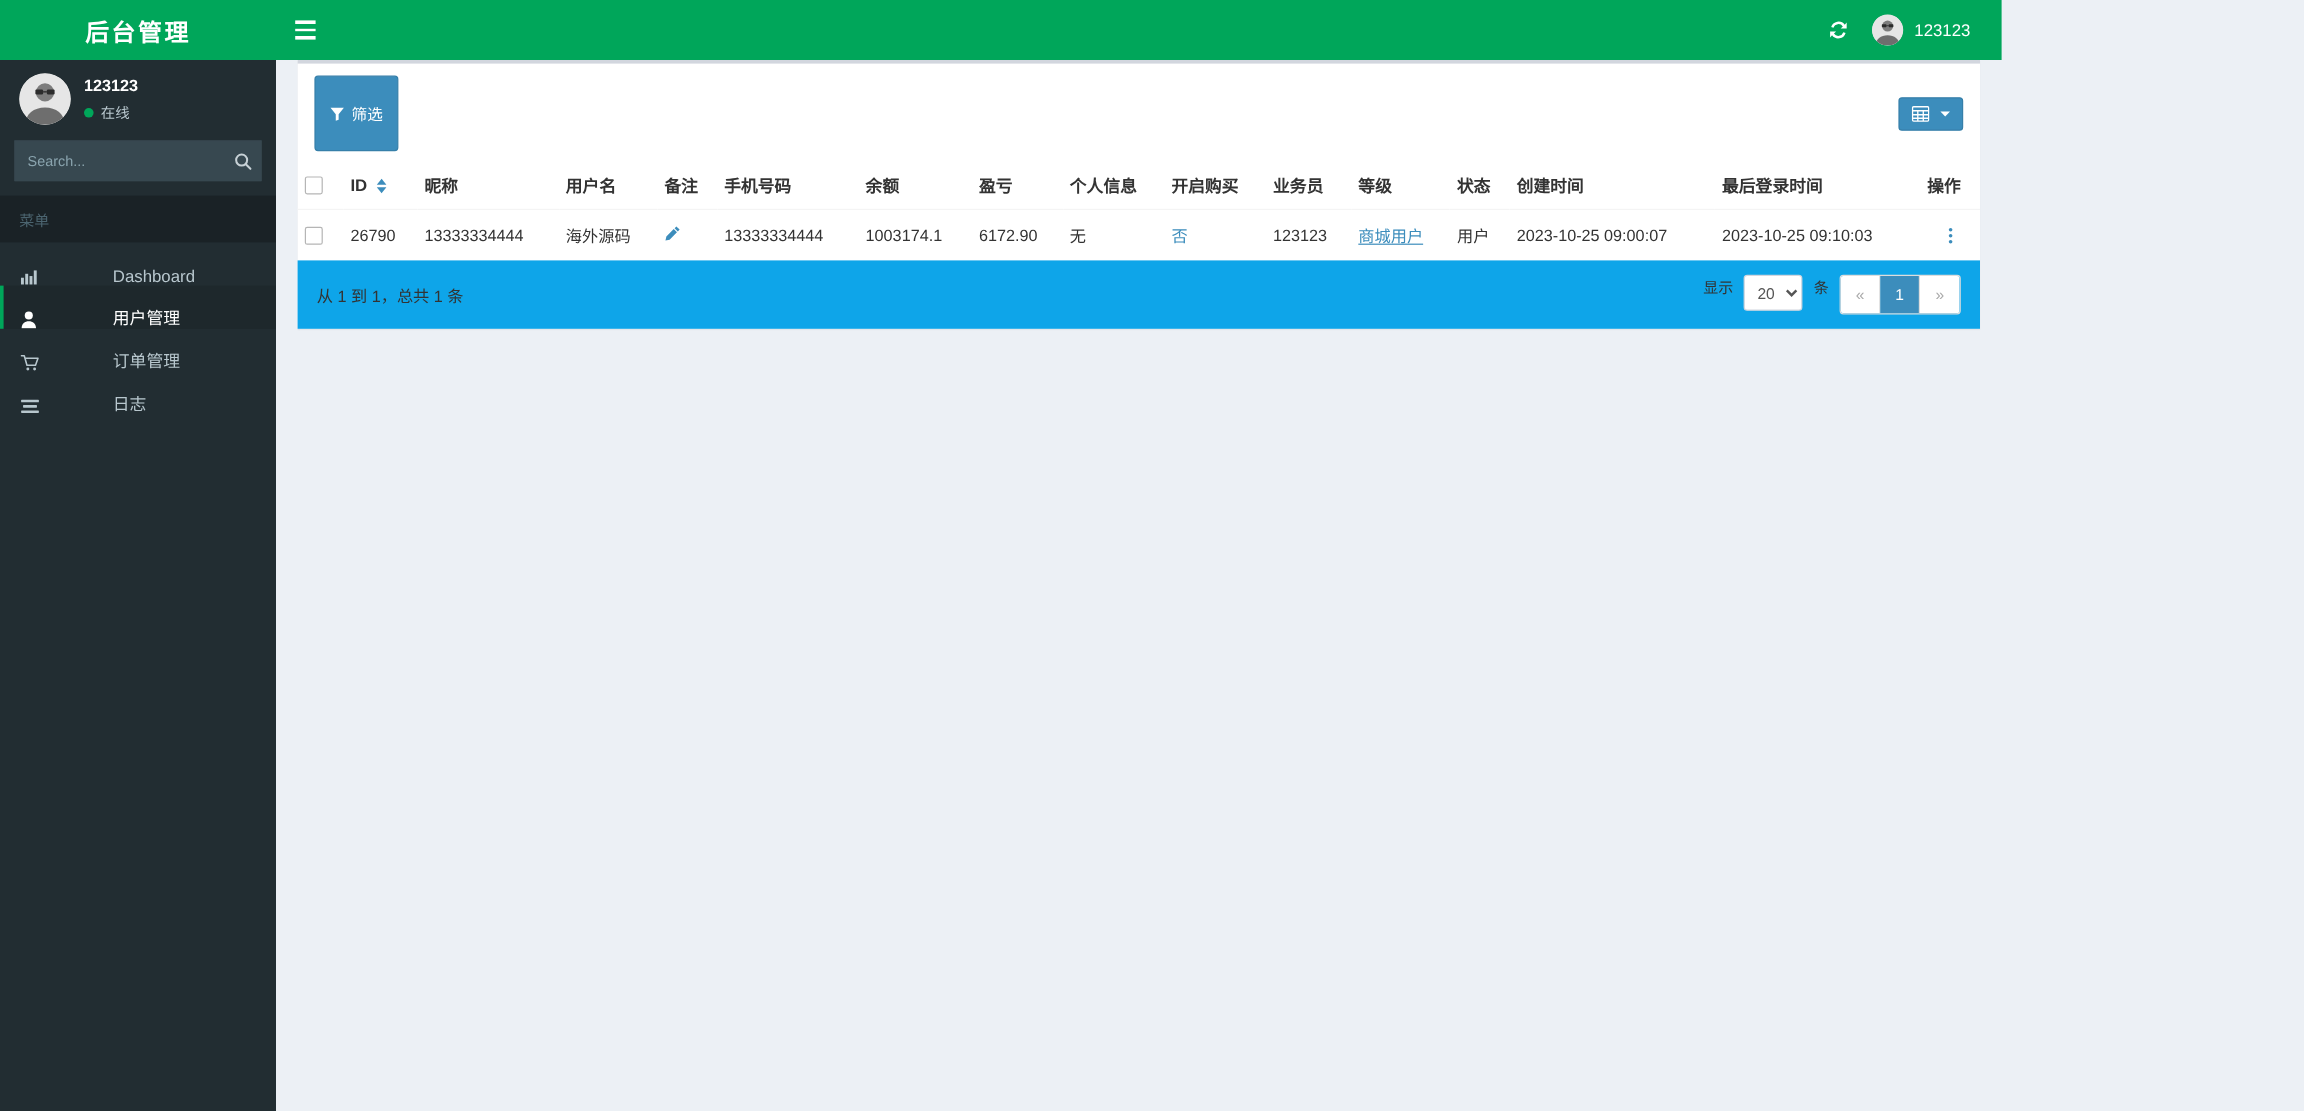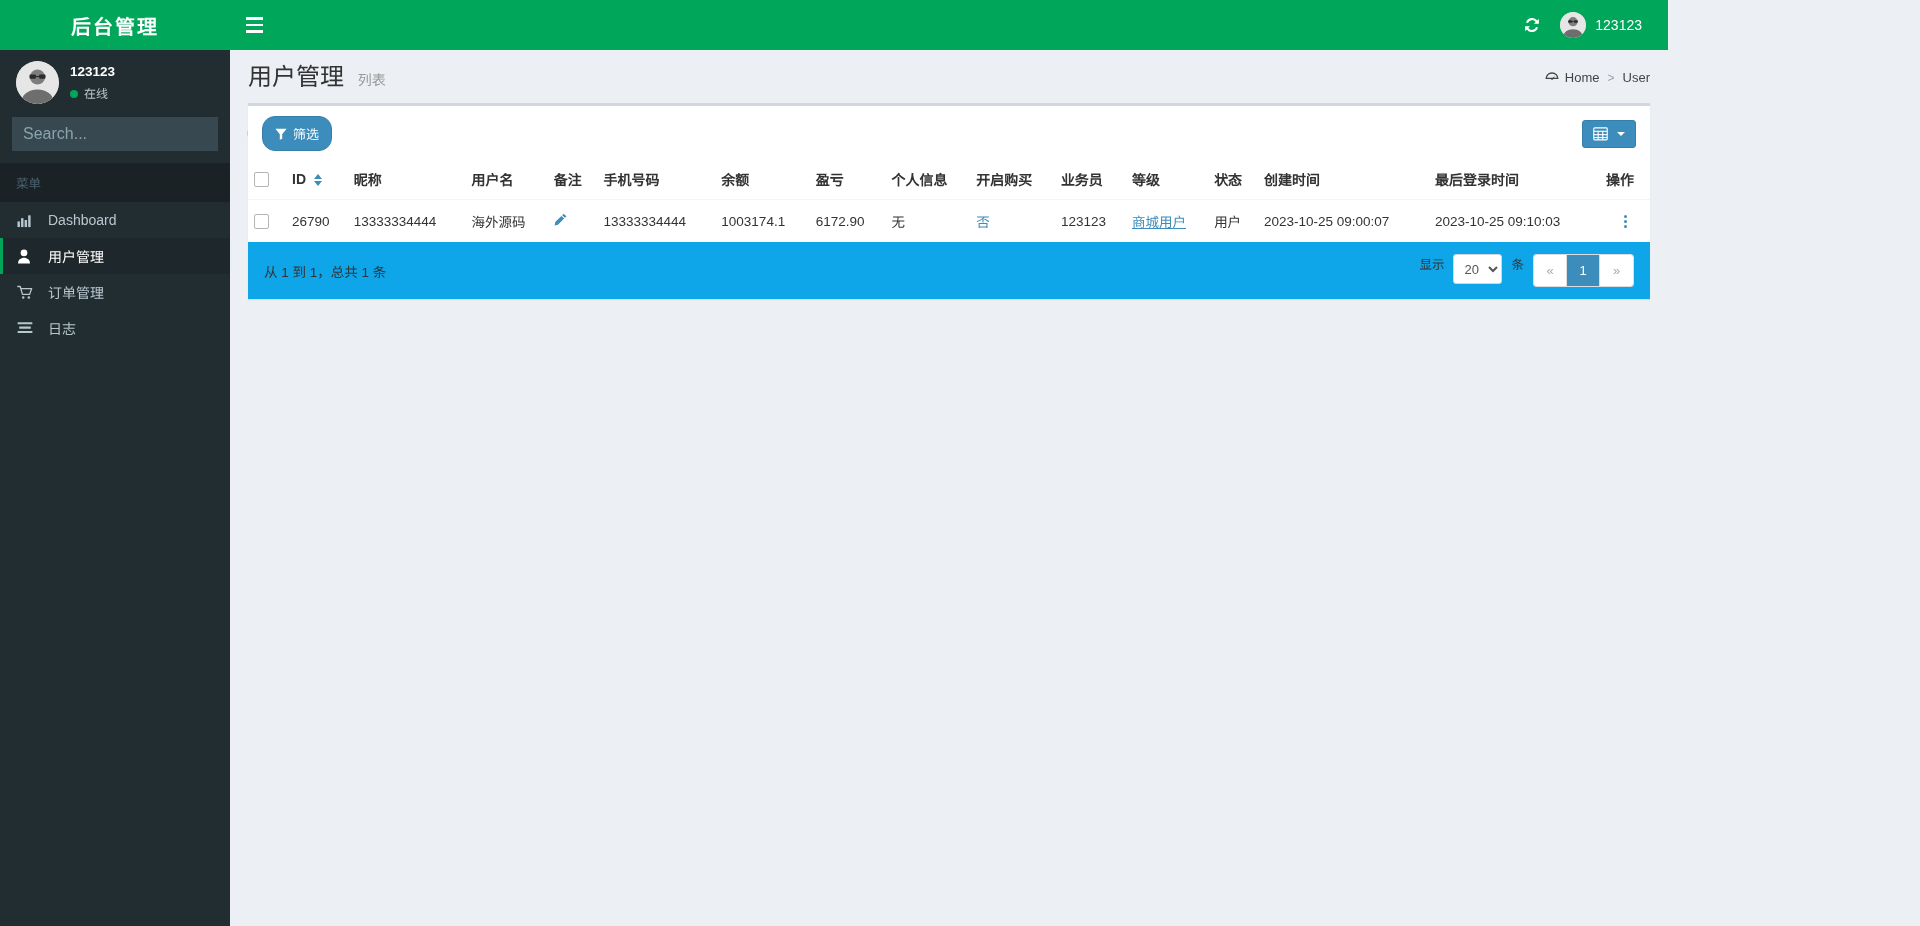--- a/index.html
+++ b/index.html
@@ -51,43 +51,44 @@
   }
   .sidebar-form {
     margin: 2px 12px 12px 12px;
     height: 34px;
     background: #374850;
     display: flex; align-items: center;
     border: 1px solid #374850;
   }
   .sidebar-form input {
     flex: 1; background: transparent; border: 0; outline: none;
-    color: #c7d1d6; font-size: 16px;
+    color: #c7d1d6; font-size: 12px;
     padding: 0 10px; height: 32px;
     font-family: "Liberation Sans", sans-serif;
   }
   .sidebar-form input::placeholder { color: #8aa4ae; }
   .sidebar-form .srch-btn {
     width: 34px; height: 32px; display: flex; align-items: center; justify-content: center;
     color: #c7d1d6; background: transparent; border: 0; cursor: pointer;
   }
   .menu-header {
     color: #4b646f; font-size: 12.5px;
     padding: 10px 16px 10px 16px;
     background: #1a2226;
   }
   .menu { list-style: none; margin: 0; padding: 0; }
   .menu li a {
-    display: flex; align-items: center;
+    display: flex; align-items: flex-end;
     height: 36px;
     padding: 0 14px;
     color: #b8c7ce;
     text-decoration: none;
     font-size: 14px;
     border-left: 3px solid transparent;
+    gap: 46px;
   }
   .menu li a .mi {
     width: 22px; margin-right: 9px;
     display: inline-flex; align-items: center; justify-content: flex-start;
     color: #b8c7ce;
   }
   .menu li.active a {
     background: #1e282c;
     color: #fff;
     border-left-color: #00a65a;
@@ -157,22 +158,22 @@
     box-shadow: 0 1px 1px rgba(0,0,0,0.08);
     position: relative;
   }
   .box-header {
     padding: 10px 14px 10px 14px;
     display: flex; align-items: center;
     min-height: 52px;
   }
   .btn-filter {
     background: #3c8dbc; border: 1px solid #367fa9; color: #fff;
-    border-radius: 13px; font-size: 13px;
-    padding: 7px 12px;
+    border-radius: 3px; font-size: 13px;
+    padding: 21px 12px;
     display: inline-flex; align-items: center; gap: 6px;
     cursor: pointer;
     font-family: "Liberation Sans", sans-serif;
   }
   .box-header-right { margin-left: auto; display: flex; align-items: center; }
   .btn-grid {
     background: #3c8dbc; border: 1px solid #367fa9; color: #fff;
     border-radius: 3px; padding: 6px 10px;
     display: inline-flex; align-items: center; gap: 9px;
     cursor: pointer;
@@ -390,39 +391,20 @@
               <rect x="8.2" y="8.2" width="3.9" height="2.5" rx="0.6" fill="#2c2c2c"></rect>
               <rect x="13.9" y="8.2" width="3.9" height="2.5" rx="0.6" fill="#2c2c2c"></rect>
               <rect x="12" y="9.1" width="2" height="0.7" fill="#2c2c2c"></rect>
             </svg>
           </div>
           <span class="nu">123123</span>
         </div>
       </div>
     </div>
 
-    <div class="content-header">
-      <h1>
-        <span>用户管理</span>
-        <small>列表</small>
-      </h1>
-      <div class="breadcrumb">
-        <a href="#" class="bc-home">
-          <span class="hicon">
-            <svg width="14" height="13" viewBox="0 0 16 14" fill="currentColor">
-              <path d="M8 1.1A7.6 7.6 0 0 0 0.5 8.8h15A7.6 7.6 0 0 0 8 1.1zm0 1.6a6 6 0 0 1 5.8 4.6H2.2A6 6 0 0 1 8 2.7z"></path>
-              <path d="M8 8.2l3.4-3.3-2.2 4.1a1.35 1.35 0 0 1-2.5-.6z"></path>
-            </svg>
-          </span>
-          <span>Home</span>
-        </a>
-        <span class="sep">&gt;</span>
-        <span class="bc-cur">User</span>
-      </div>
-    </div>
 
     <div class="content">
       <div class="box">
 
         <div class="box-header">
           <button class="btn-filter" type="button">
             <svg width="12" height="12" viewBox="0 0 14 14" fill="currentColor">
               <path d="M0.5 1h13L8.4 7.2v5.3L5.6 13.6V7.2z"></path>
             </svg>
             <span>筛选</span>

